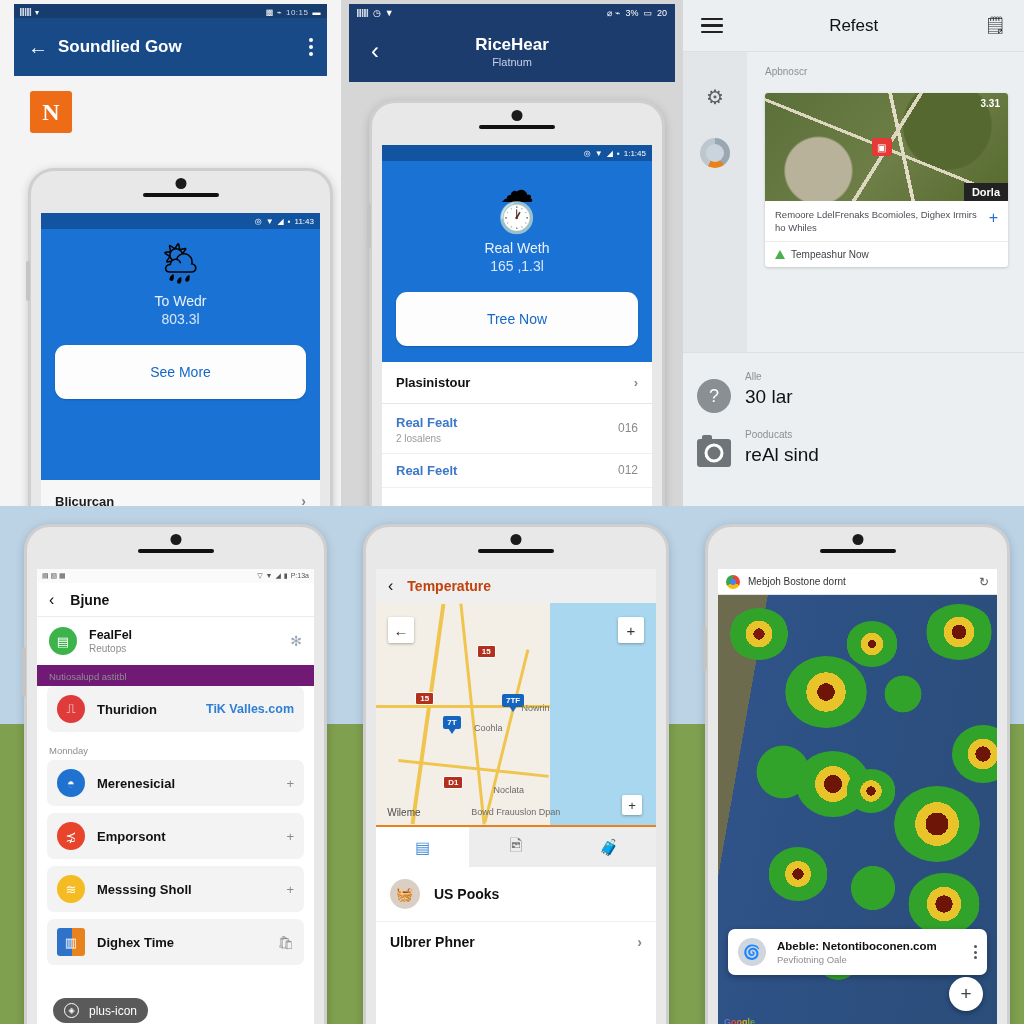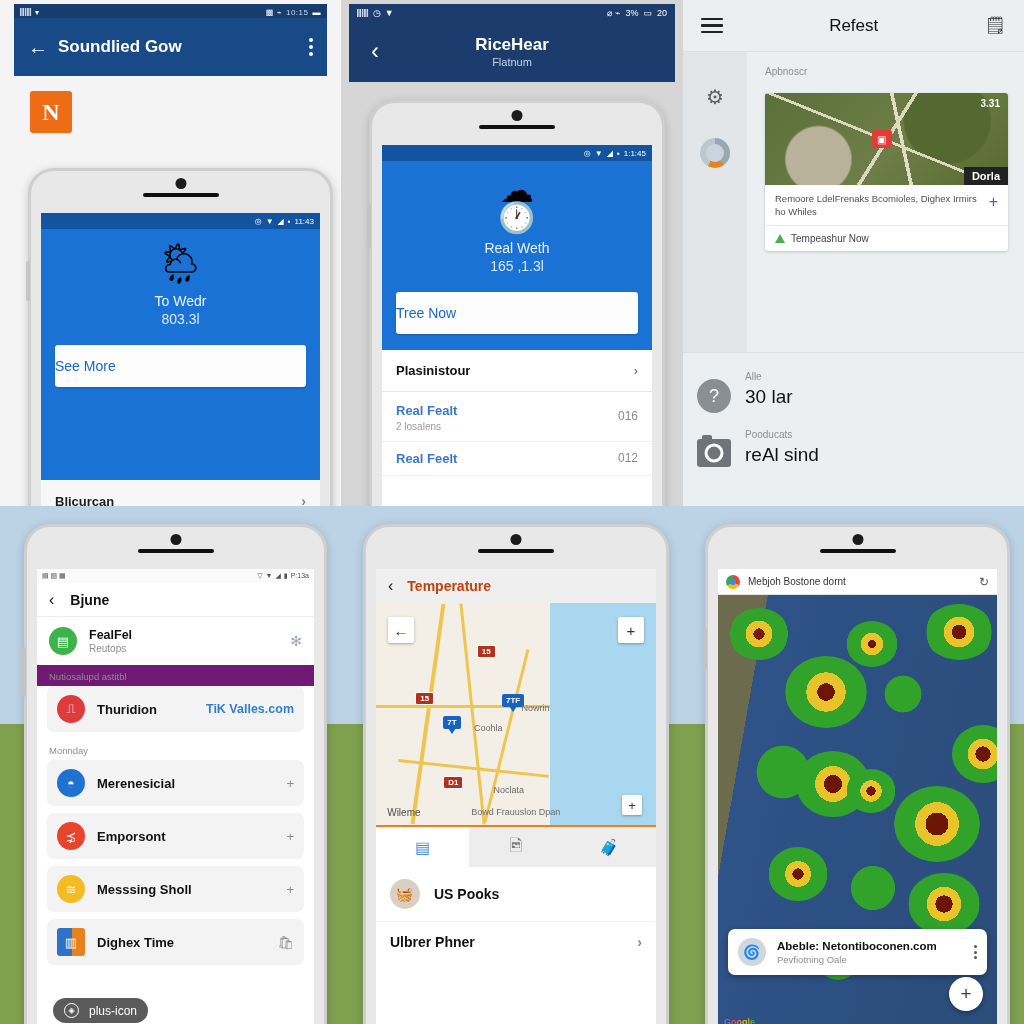--- a/index.html
+++ b/index.html
@@ -84,22 +84,22 @@
   .wcard { background:#1a73d4; height:100%; position:relative; }
   .wstatus {
     height:16px; background:#12549f; display:flex; align-items:center;
     justify-content:flex-end; gap:4px; padding-right:6px; color:#fff; font-size:8px;
   }
   .gly { color:#fff; font-size:8px; }
   .wx-ico { text-align:center; margin-top:14px; font-size:40px; line-height:1; }
   .wx-title { text-align:center; color:#eaf1fb; font-size:14px; margin-top:10px; font-weight:500;}
   .wx-sub { text-align:center; color:#d8e6f8; font-size:14px; margin-top:2px; }
   .wx-btn {
-    margin:18px 14px 0; background:#fdfdfd; border-radius:3px;
-    padding:13px 0; color:#1667c8; font-size:14px; font-weight:500;
+    margin:18px 14px 0; background:#fdfdfd; border-radius:11px;
+    text-align:center; padding:19px 0; color:#1667c8; font-size:14px; font-weight:500;
     box-shadow:0 1px 2px rgba(0,0,0,.2);
   }
   .list-row {
     display:flex; align-items:center; padding:13px 14px;
     background:#f7f7f7; font-size:13px; color:#1d1d1d; font-weight:bold;
     border-bottom:1px solid #e3e3e3;
   }
   .list-row .chev { margin-left:auto; color:#888; font-size:14px; }
 
   
@@ -150,21 +150,21 @@
     align-items:center; padding-top:30px; gap:26px;
   }
   .rail-ico { width:30px; height:30px; display:flex; align-items:center; justify-content:center; }
   .c3-main { flex:1; padding:14px 16px 0 18px; }
   .c3-kicker { font-size:10px; color:#8c9094; }
   .c3-head { font-size:19px; color:#1a1a1a; margin-top:6px; }
   .c3-card {
     margin-top:16px; background:#fff; border-radius:3px; overflow:hidden;
     box-shadow:0 1px 3px rgba(0,0,0,.18);
   }
-  .c3-map { height:92px; position:relative; background:#5f7344;text-decoration:underline; }
+  .c3-map { height:108px; position:relative; background:#5f7344;text-decoration:underline; }
   .c3-map .badge { position:absolute; top:5px; right:8px; color:#fff; font-size:10px; font-weight:bold; }
   .c3-map .pill {
     position:absolute; bottom:0; right:0; background:#222; color:#fff;
     font-size:11px; font-weight:bold; padding:3px 8px;
   }
   .c3-map .pin {
     position:absolute; left:48%; top:50%; transform:translate(-50%,-50%);
     width:20px; height:18px; background:#e53935; border-radius:3px;
     display:flex; align-items:center; justify-content:center; color:#fff; font-size:10px;
   }

